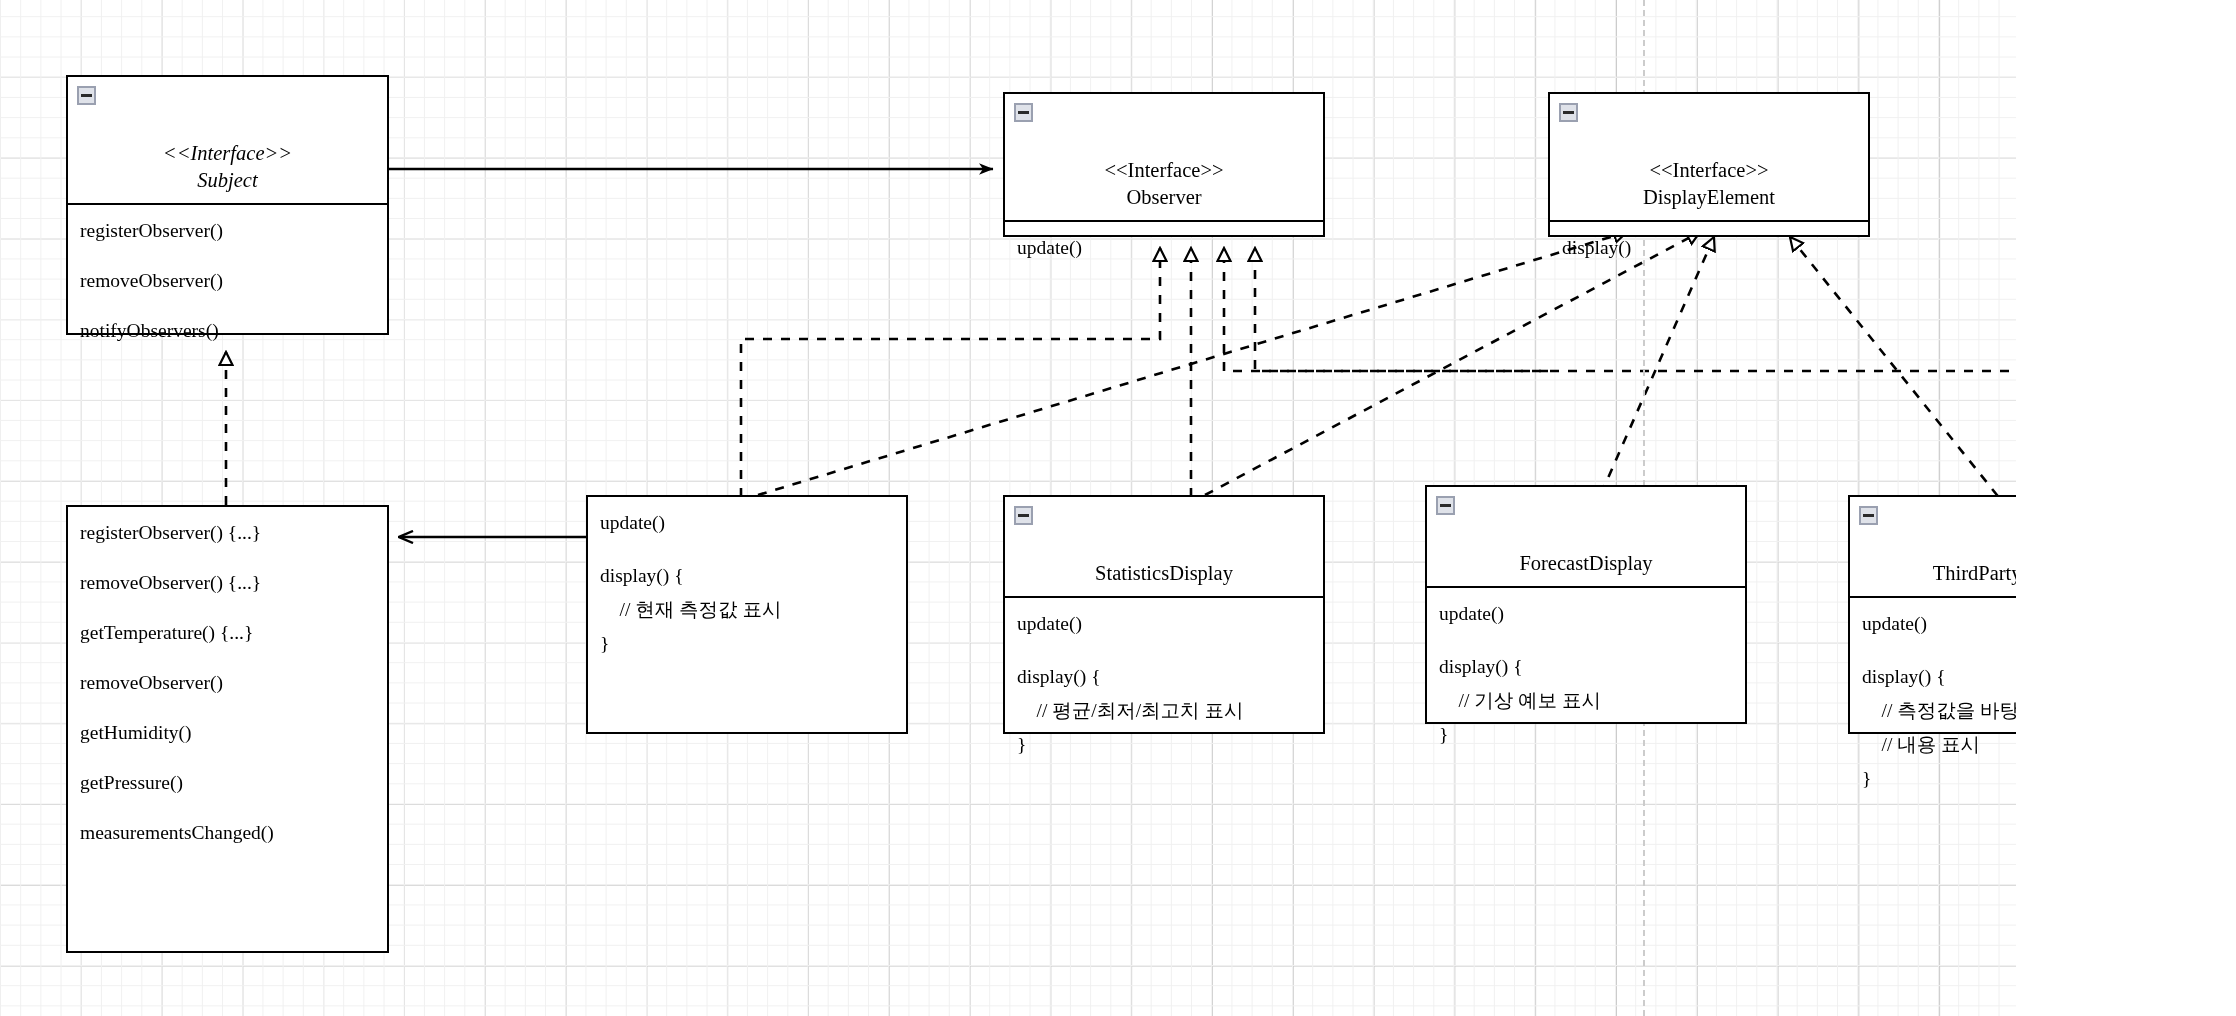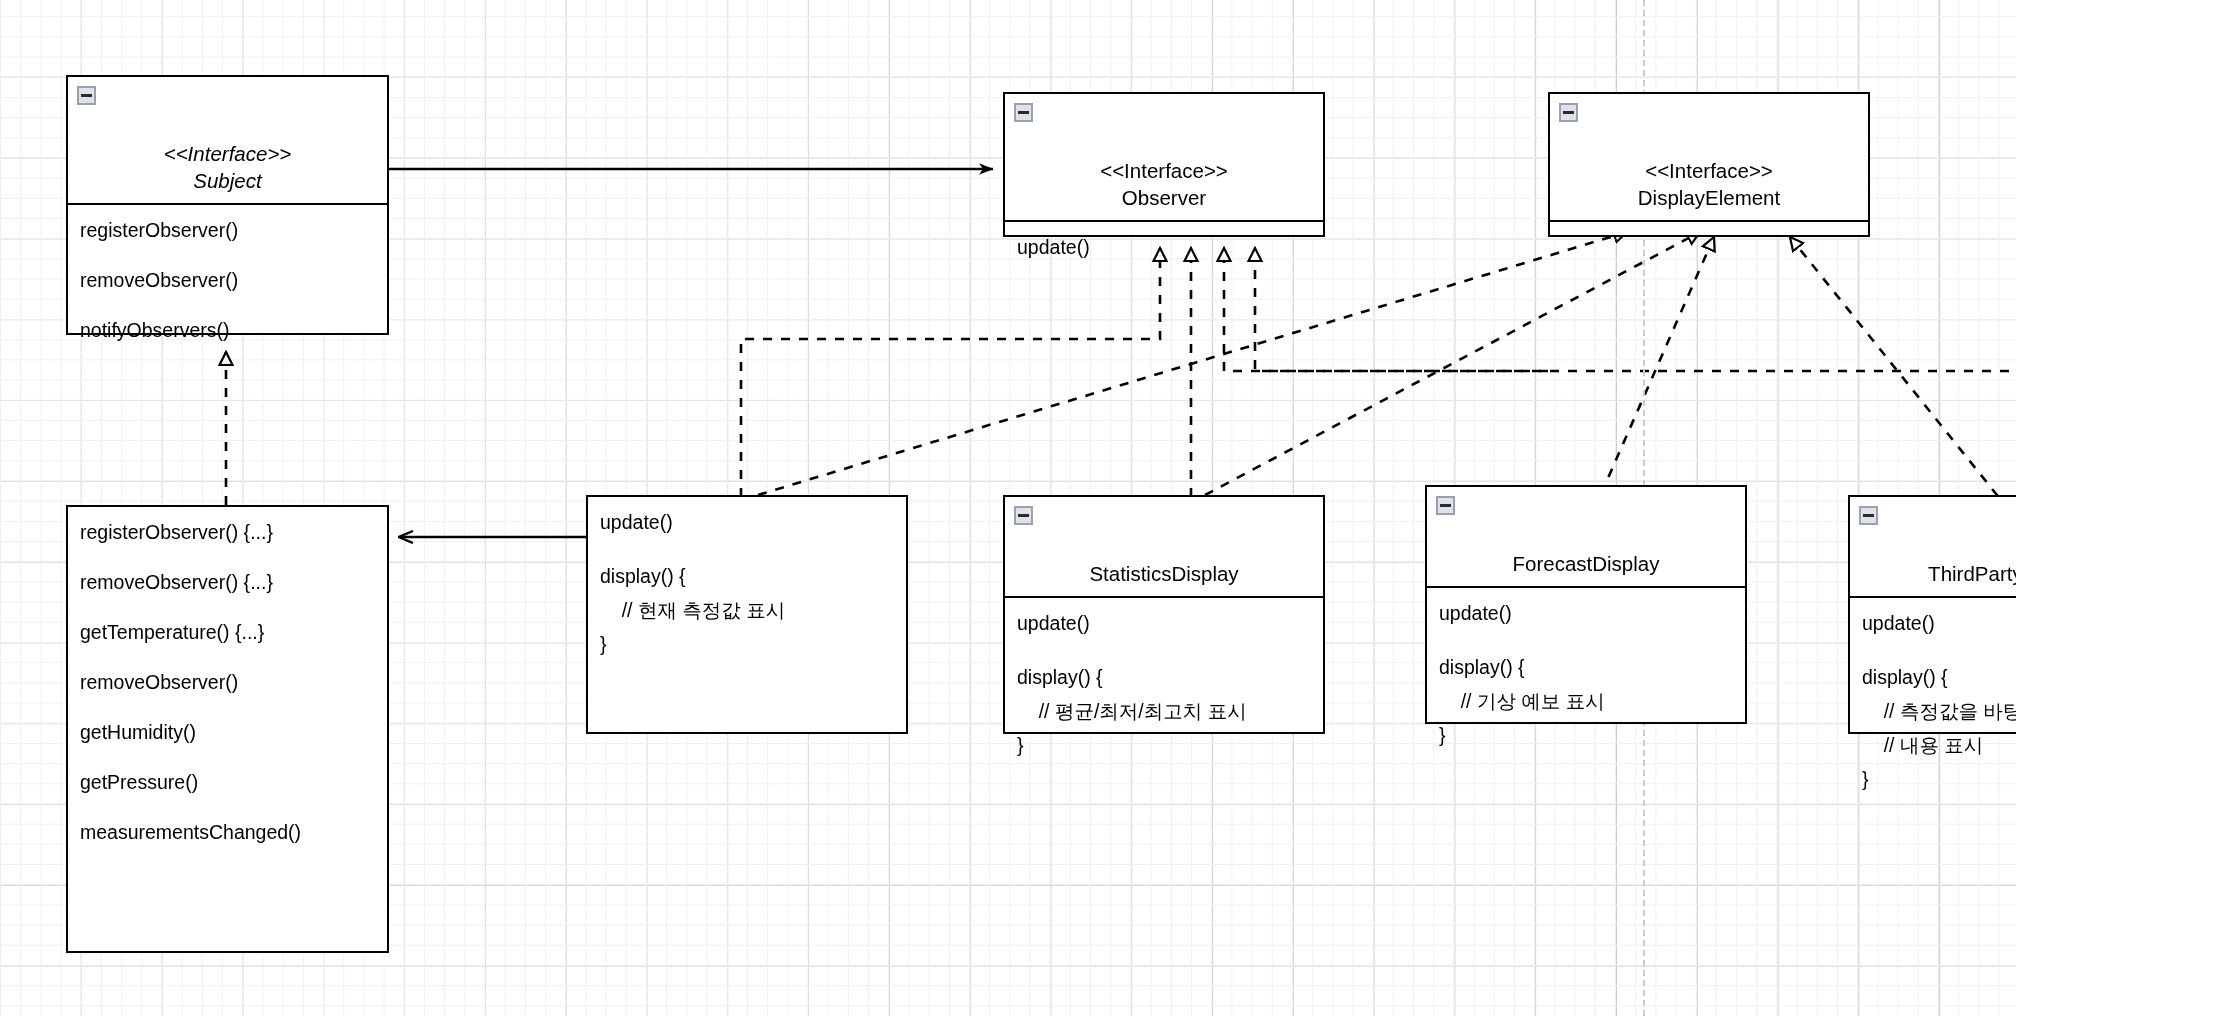--- a/index.html
+++ b/index.html
@@ -17,21 +17,21 @@
       linear-gradient(to right, #f0f0f0 1px, transparent 1px),
       linear-gradient(to bottom, #f0f0f0 1px, transparent 1px),
       linear-gradient(to right, #c9c9c9 1px, transparent 1px),
       linear-gradient(to bottom, #c9c9c9 1px, transparent 1px);
     background-size:
       20.2px 20.2px,
       20.2px 20.2px,
       80.8px 80.8px,
       80.8px 80.8px;
     background-position: 0 -4px, 0 -4px, 0 -4px, 0 -4px;
-    font-family: Liberation Sans, sans-serif;
+    font-family: Liberation Serif, serif;
   }
   #edges {
     position: absolute;
     left: 0; top: 0;
     width: 2236px;
     height: 1016px;
     pointer-events: none;
   }
   .uml-class {
     position: absolute;
@@ -184,20 +184,23 @@
       <div class="member">update()</div>
     </div>
   </div>
 
   <div class="uml-class" style="left:1548px; top:92px; width:322px; height:145px;">
     <div class="uml-header plain">
       <span class="collapse-icon"></span>
       <span>&lt;&lt;Interface&gt;&gt;
 DisplayElement</span>
     </div>
+    <div class="uml-body">
+      <div class="member">display()</div>
+    </div>
   </div>
 
   <div class="uml-class" style="left:66px; top:505px; width:323px; height:448px;">
     <div class="uml-body">
       <div class="member">registerObserver() {...}</div>
       <div class="member">removeObserver() {...}</div>
       <div class="member">getTemperature() {...}</div>
       <div class="member">removeObserver()</div>
       <div class="member">getHumidity()</div>
       <div class="member">getPressure()</div>

